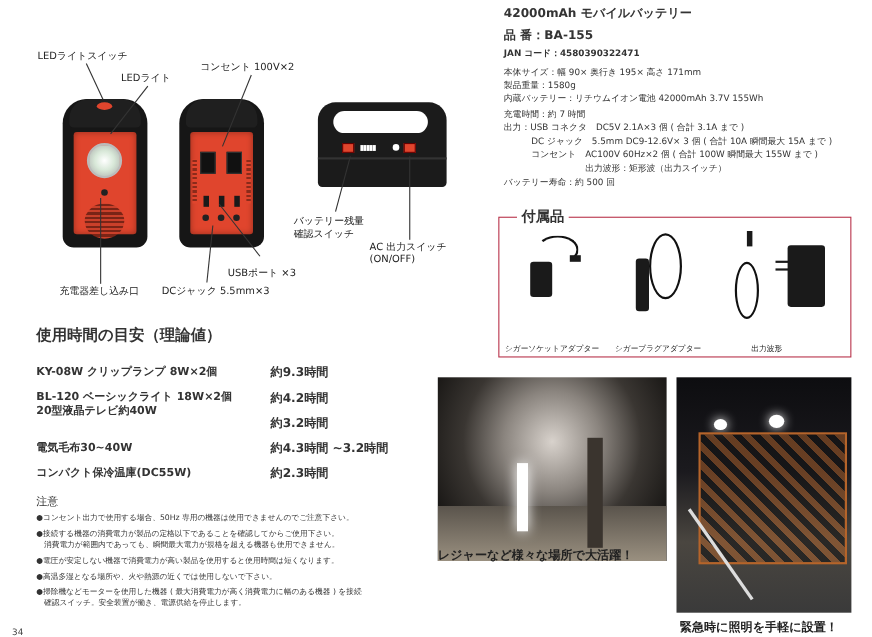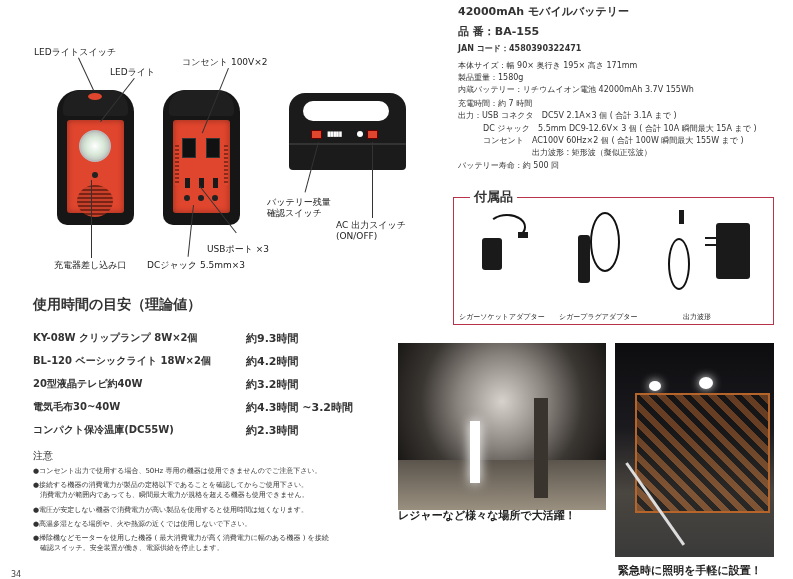--- a/index.html
+++ b/index.html
@@ -118,21 +118,21 @@
   <div class="spec-title" style="top:4px;font-size:11px;">42000mAh モバイルバッテリー</div>
   <div class="spec-title" style="top:24px;font-size:11px;">品 番：BA-155</div>
   <div class="spec-title" style="top:43px;font-size:8px;text-align:right;">JAN コード：4580390322471</div>
   <div class="spec-line" style="top:61px;">本体サイズ：幅 90× 奥行き 195× 高さ 171mm</div>
   <div class="spec-line" style="top:73px;">製品重量：1580g</div>
   <div class="spec-line" style="top:85px;">内蔵バッテリー：リチウムイオン電池 42000mAh 3.7V 155Wh</div>
   <div class="spec-line" style="top:99px;">充電時間：約 7 時間</div>
   <div class="spec-line" style="top:111px;">出力：USB コネクタ　DC5V 2.1A×3 個 ( 合計 3.1A まで )</div>
   <div class="spec-line" style="top:124px;left:483px;">DC ジャック　5.5mm DC9-12.6V× 3 個 ( 合計 10A  瞬間最大 15A まで )</div>
   <div class="spec-line" style="top:136px;left:483px;">コンセント　AC100V 60Hz×2 個 ( 合計 100W  瞬間最大 155W まで )</div>
-  <div class="spec-line" style="top:148px;left:532px;">出力波形 : 矩形波（擬似正弦波）</div>
+  <div class="spec-line" style="top:148px;left:532px;">出力波形 : 矩形波（出力スイッチ）</div>
   <div class="spec-line" style="top:161px;">バッテリー寿命：約 500 回</div>
 </div>
 
 <div>
   <div class="acc-box"></div>
   <div class="acc-title">付属品</div>
 
   <div class="cable" style="left:488px;top:214px;width:38px;height:26px;border-bottom-color:transparent;border-left-color:transparent;"></div>
   <div class="blk" style="left:482px;top:238px;width:20px;height:32px;border-radius:3px;"></div>
   <div class="blk" style="left:518px;top:232px;width:10px;height:6px;"></div>
@@ -150,21 +150,21 @@
   <div class="acc-cap" style="left:559px;top:312px;">シガープラグアダプター</div>
   <div class="acc-cap" style="left:683px;top:312px;">出力波形</div>
 </div>
 
 <div>
   <div class="rt-title">使用時間の目安（理論値）</div>
   <div class="rt-row" style="top:331px;">KY-08W クリップランプ 8W×2個</div>
   <div class="rt-val" style="top:331px;">約9.3時間</div>
   <div class="rt-row" style="top:354px;">BL-120 ベーシックライト 18W×2個</div>
   <div class="rt-val" style="top:354px;">約4.2時間</div>
-  <div class="rt-row" style="top:377px;">20型液晶テレビ約40W</div>
+  <div class="rt-row" style="top:366px;">20型液晶テレビ約40W</div>
   <div class="rt-val" style="top:377px;">約3.2時間</div>
   <div class="rt-row" style="top:400px;">電気毛布30~40W</div>
   <div class="rt-val" style="top:400px;">約4.3時間 ~3.2時間</div>
   <div class="rt-row" style="top:423px;">コンパクト保冷温庫(DC55W)</div>
   <div class="rt-val" style="top:423px;">約2.3時間</div>
 </div>
 
 <div>
   <div class="caution-title">注意</div>
   <div class="caution-item" style="top:466px;">●コンセント出力で使用する場合、50Hz 専用の機器は使用できませんのでご注意下さい。</div>
@@ -175,21 +175,21 @@
   <div class="caution-item" style="top:533px;">●掃除機などモーターを使用した機器 ( 最大消費電力が高く消費電力に幅のある機器 ) を接続</div>
   <div class="caution-item" style="top:543px;">　確認スイッチ。安全装置が働き、電源供給を停止します。</div>
 </div>
 
 <div class="photo" style="left:398px;top:343px;width:208px;height:167px;
             background: radial-gradient(ellipse at 50% 35%, #d8d2cc 0%, #8a847e 30%, #3a3632 55%, #1a1816 80%);">
   <div class="abs" style="left:0;right:0;bottom:0;height:50px;background:linear-gradient(#5a544c,#9a9080);"></div>
   <div class="abs" style="left:72px;top:78px;width:10px;height:62px;background:#ffffff;box-shadow:0 0 12px #fff;"></div>
   <div class="abs" style="left:136px;top:55px;width:14px;height:100px;background:#3a342e;"></div>
 </div>
-<div class="photo-caption" style="left:398px;top:508px;">レジャーなど様々な場所で大活躍！</div>
+<div class="photo-caption" style="left:398px;top:497px;">レジャーなど様々な場所で大活躍！</div>
 
 <div class="photo" style="left:615px;top:343px;width:159px;height:214px;background:linear-gradient(#0d0d10 0%, #1b1a1e 40%, #4a4640 70%, #3a3a3a 100%);">
   <div class="abs" style="left:34px;top:38px;width:12px;height:10px;background:#fff;border-radius:50%;box-shadow:0 0 10px #fff;"></div>
   <div class="abs" style="left:84px;top:34px;width:14px;height:12px;background:#fff;border-radius:50%;box-shadow:0 0 10px #fff;"></div>
   <div class="abs" style="left:20px;top:50px;width:135px;height:120px;border:2px solid #b5642a;
               background: repeating-linear-gradient(45deg, rgba(181,100,42,0.5) 0 6px, rgba(20,20,20,0.6) 6px 12px);"></div>
   <div class="abs" style="left:10px;top:120px;width:3px;height:100px;background:#ddd;transform:rotate(-35deg);transform-origin:top;"></div>
 </div>
 <div class="photo-caption" style="left:618px;top:563px;">緊急時に照明を手軽に設置！</div>
 

